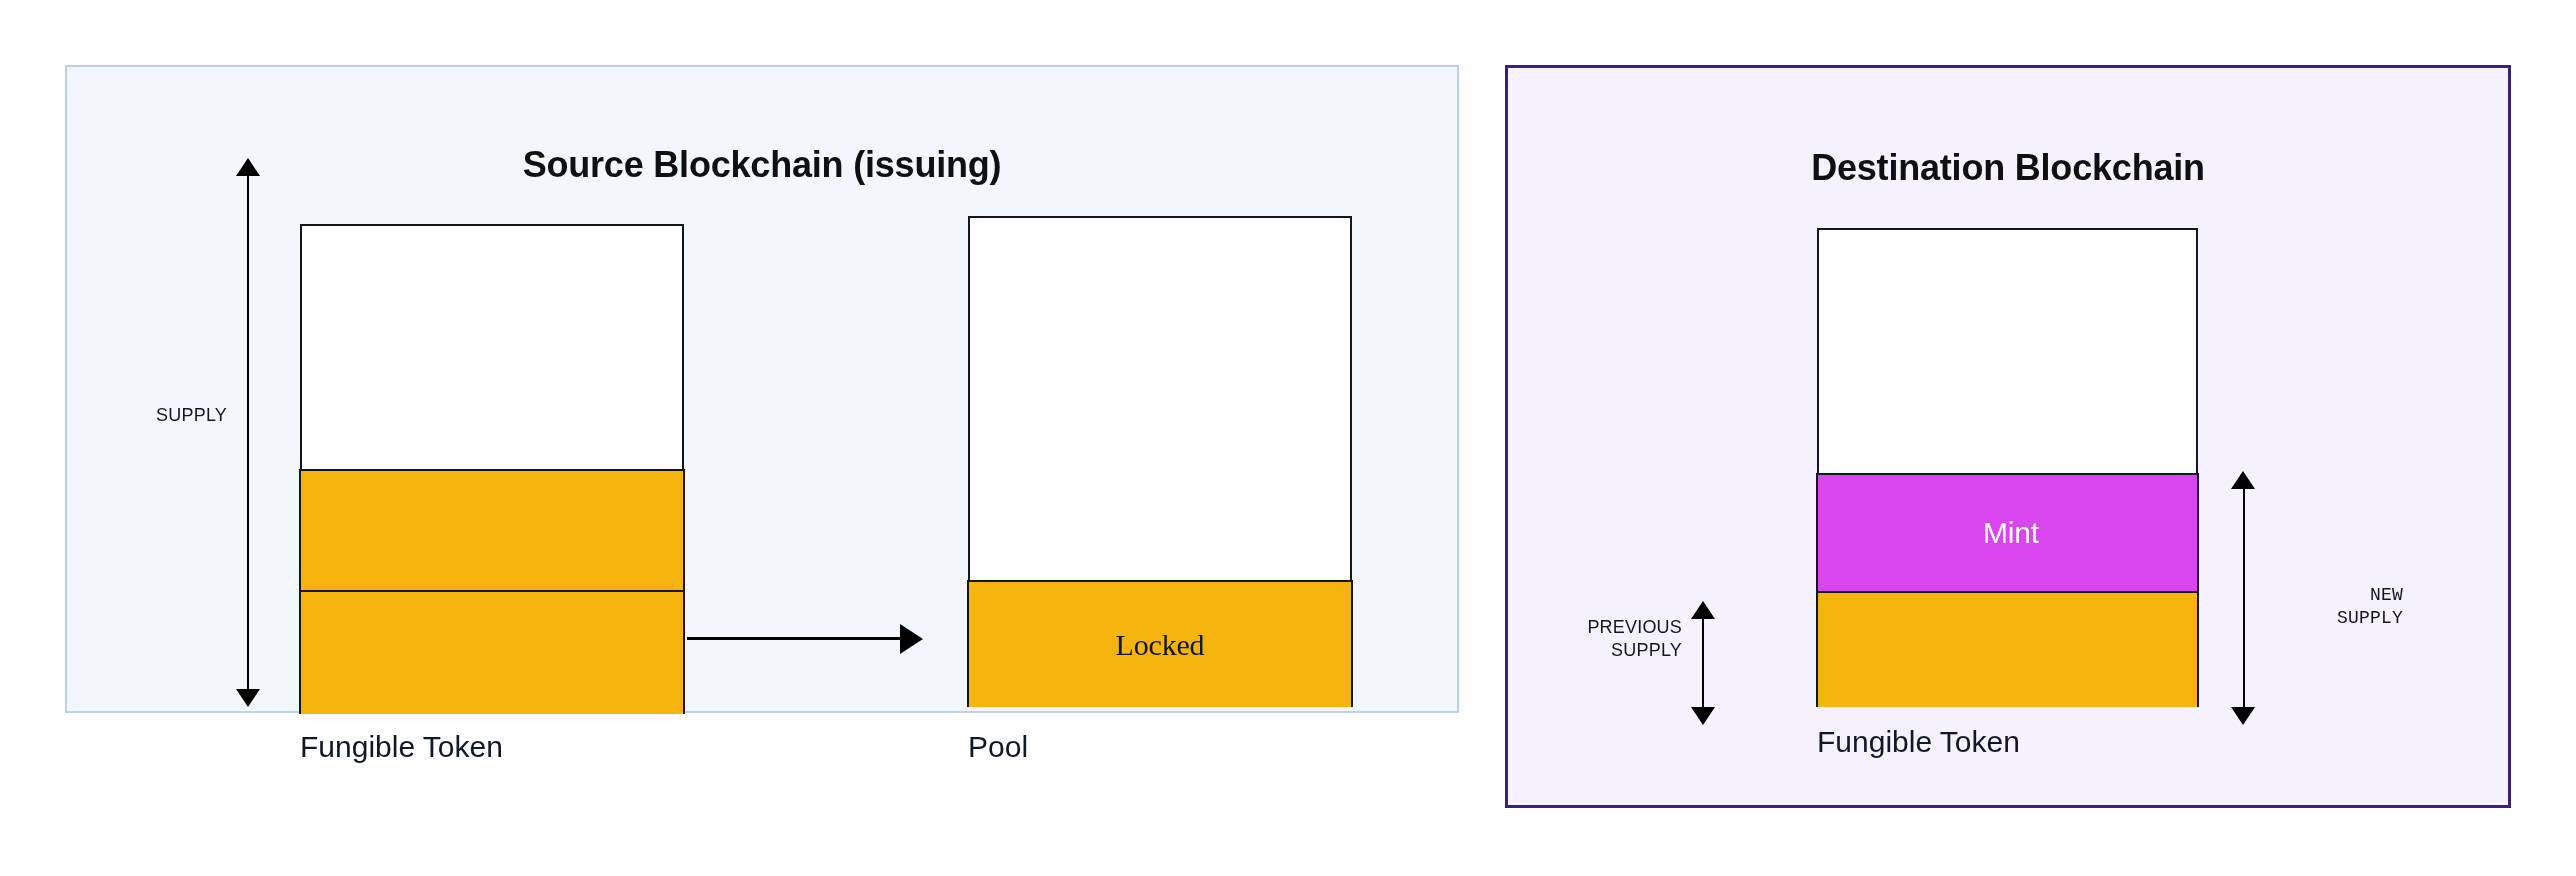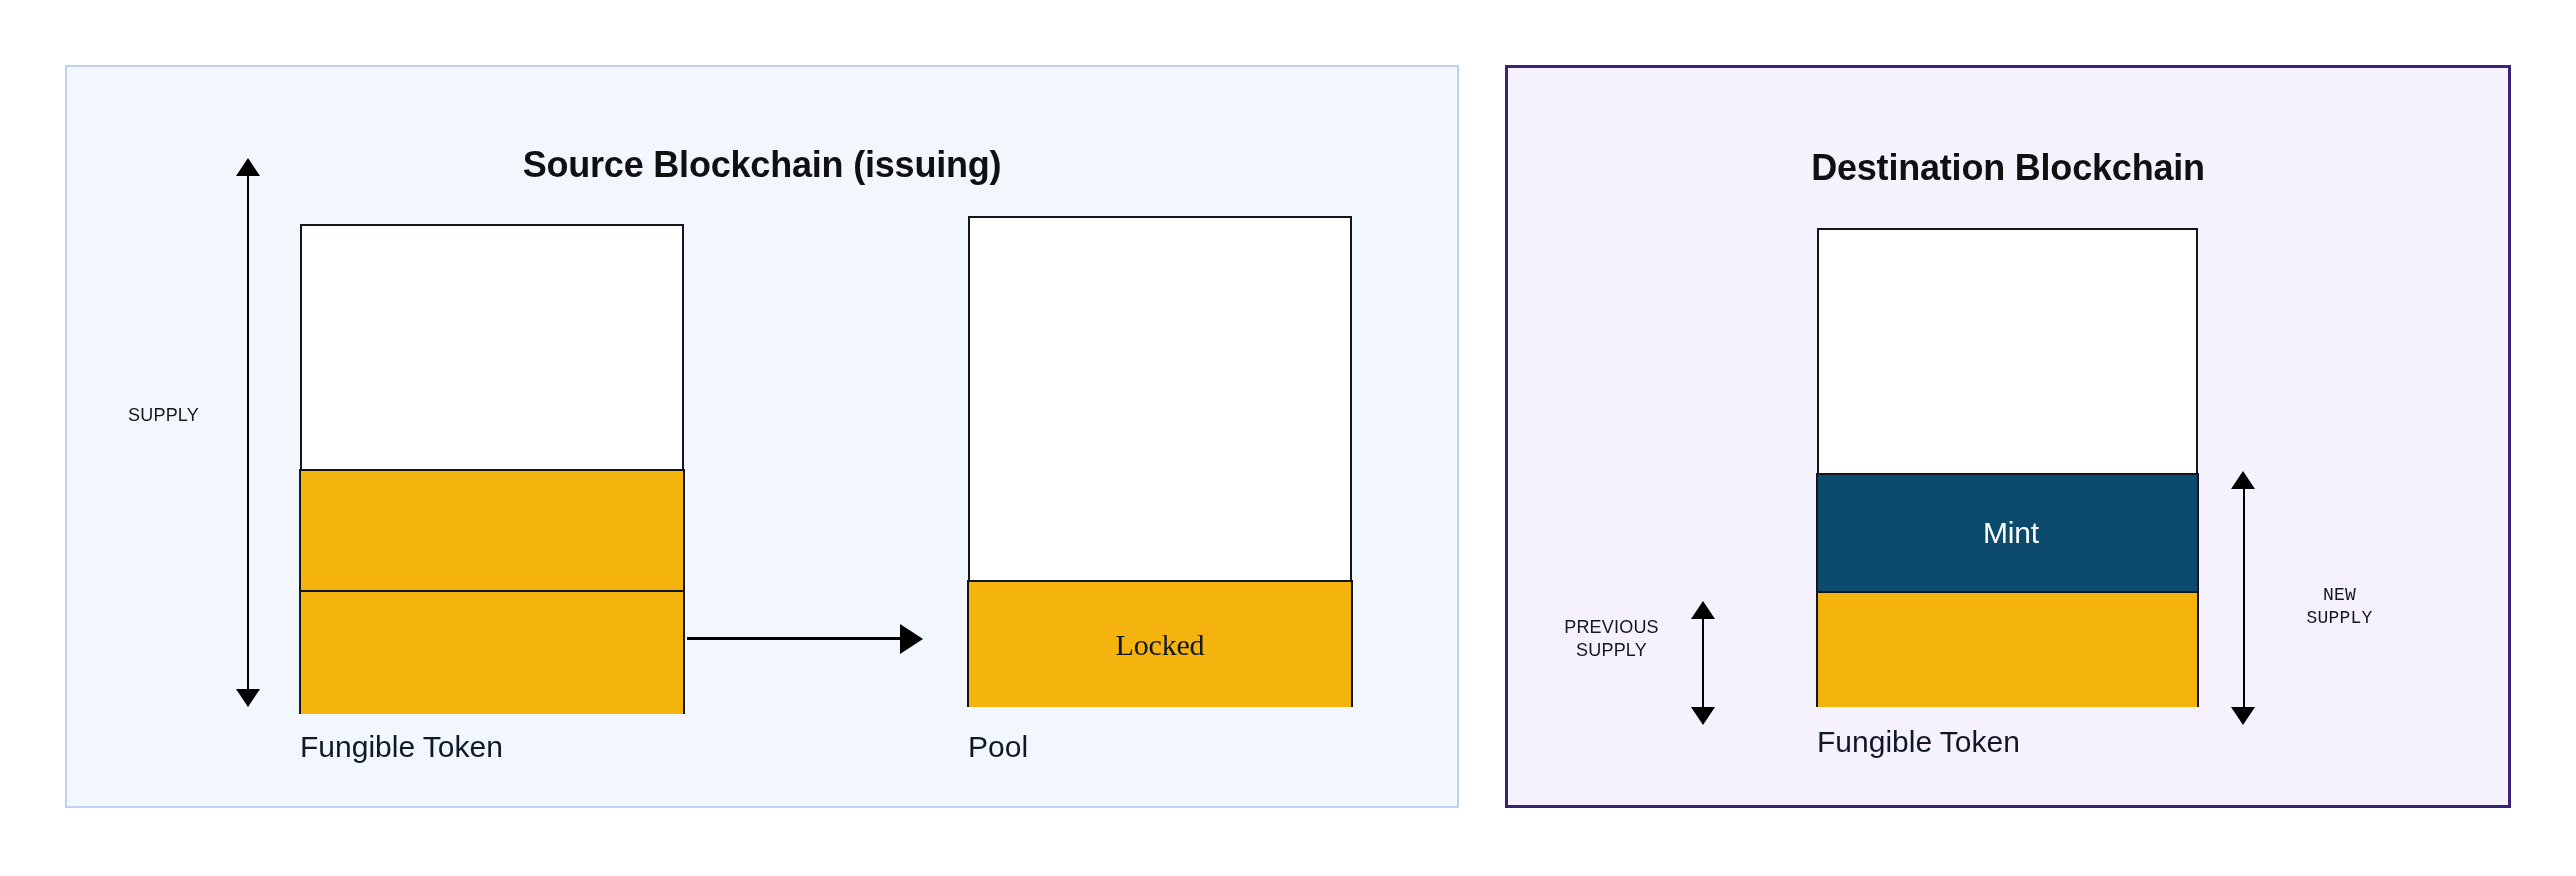--- a/index.html
+++ b/index.html
@@ -21,21 +21,21 @@
 
   
   .panel {
     position: absolute;
     box-sizing: border-box;
   }
   .panel-source {
     left: 65px;
     top: 65px;
     width: 1394px;
-    height: 743px;
+    height: 648px;
     background: #f2f7fe;
     border: 2.2px solid #bed0f0;
   }
   .panel-destination {
     left: 1505px;
     top: 65px;
     width: 1006px;
     height: 743px;
     background: #f5f2fd;
     border: 3.3px solid #3b2178;
@@ -70,21 +70,21 @@
     align-items: center;
     justify-content: center;
   }
   .seg-orange {
     background: #f5b30e;
     border-top: 2.8px solid #14161f;
     border-left: 2.8px solid #14161f;
     border-right: 2.8px solid #14161f;
   }
   .seg-green {
-    background: #0c4a6e;
+    background: #d946ef;
     border-top: 2.8px solid #14161f;
     border-left: 2.8px solid #14161f;
     border-right: 2.8px solid #14161f;
     padding-left: 7px;
   }
   .seg-label {
     font-size: 30px;
     font-weight: 500;
     color: #101828;
     letter-spacing: -0.2px;
@@ -112,21 +112,21 @@
     width: 0;
     height: 0;
     border-left: 12.7px solid transparent;
     border-right: 12.7px solid transparent;
   }
   .arrow-up   { border-bottom: 18px solid #000000; }
   .arrow-down { border-top: 18px solid #000000; }
 
   .measure-text {
     position: absolute;
-    text-align: center;
+    text-align: right;
     font-size: 18px;
     font-weight: 400;
     color: #14161f;
     letter-spacing: 0.2px;
     line-height: 1.28;
     white-space: pre-line;
   }
 
   
   .flow-line {

